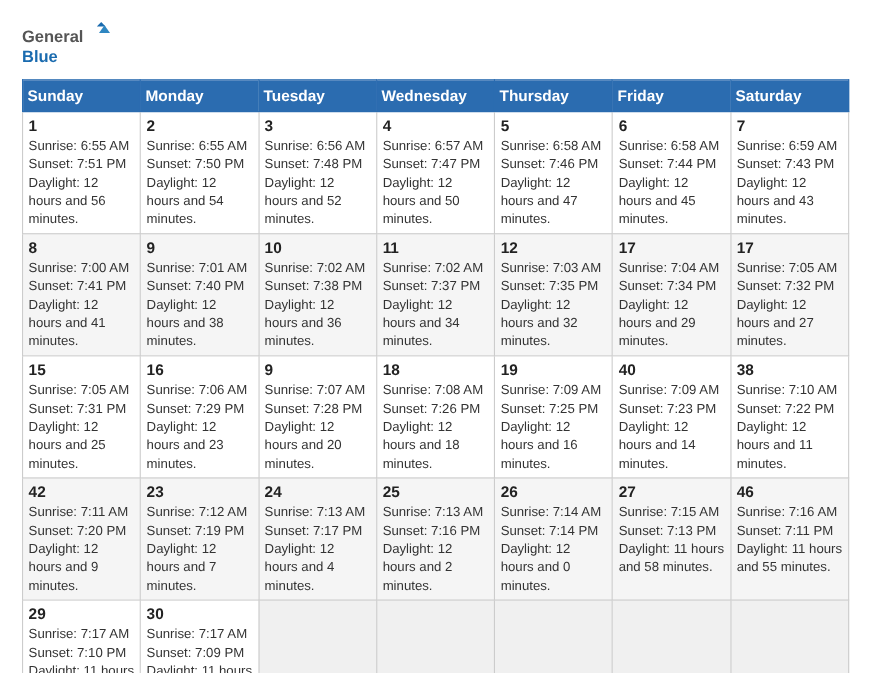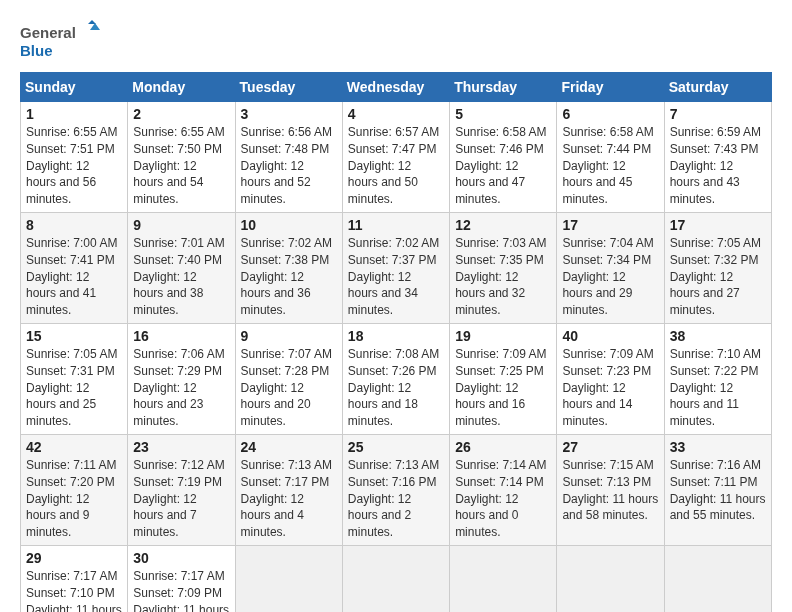--- a/index.html
+++ b/index.html
@@ -214,21 +214,21 @@
       </td>
         <td>
         <span class="day-number">26</span>
         <span class="day-info">Sunrise: 7:14 AM<br>Sunset: 7:14 PM<br>Daylight: 12 hours and 0 minutes.</span>
       </td>
         <td>
         <span class="day-number">27</span>
         <span class="day-info">Sunrise: 7:15 AM<br>Sunset: 7:13 PM<br>Daylight: 11 hours and 58 minutes.</span>
       </td>
         <td>
-        <span class="day-number">33</span>
+        <span class="day-number">46</span>
         <span class="day-info">Sunrise: 7:16 AM<br>Sunset: 7:11 PM<br>Daylight: 11 hours and 55 minutes.</span>
       </td>
       </tr>
       <tr>
         <td>
         <span class="day-number">29</span>
         <span class="day-info">Sunrise: 7:17 AM<br>Sunset: 7:10 PM<br>Daylight: 11 hours and 53 minutes.</span>
       </td>
         <td>
         <span class="day-number">30</span>

